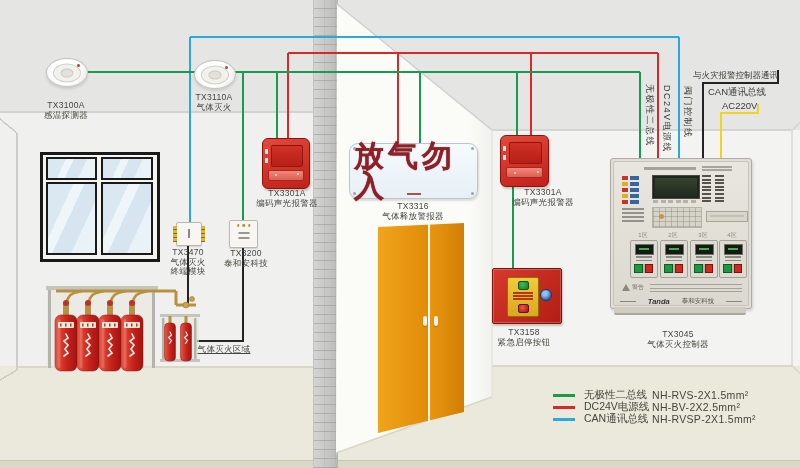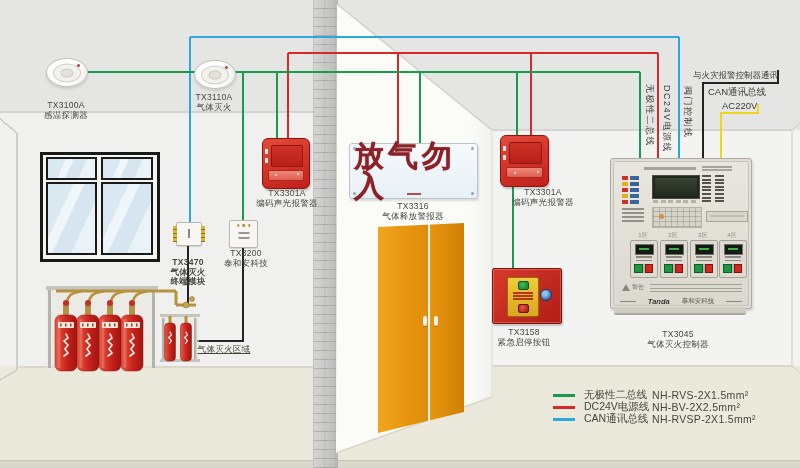--- a/index.html
+++ b/index.html
@@ -20,21 +20,21 @@
   .pwall{left:336px;top:0;width:156px;height:455px;background:linear-gradient(90deg,#fbfbf8 85%,#f1f1ee);
          clip-path:polygon(1px 4px,156px 130px,156px 397px,0 453px);}
   
   .door{left:378px;top:222px;width:86px;height:212px;
         clip-path:polygon(0 5px,86px 1px,86px 190px,0 211px);display:flex;}
   .door .leaf-l{width:50px;background:linear-gradient(90deg,#f0a41c,#e18c08);}
   .door .split{width:2px;background:#f7f7f2;}
   .door .leaf-r{width:34px;background:linear-gradient(90deg,#e8960f,#d07f05);}
   .handle{width:4px;height:10px;border-radius:2px;background:#f2f0ea;box-shadow:0 1px 1px rgba(0,0,0,.25);}
   
-  .sign{left:349px;top:143px;width:127px;height:54px;border:1px solid #b9c6cf;border-radius:3px;
+  .sign{left:349px;top:143px;width:127px;height:54px;border:1px solid #b9c6cf;border-radius:9px;
         background:linear-gradient(#f5fafd,#e7f0f6);box-shadow:1px 2px 2px rgba(0,0,0,.12);
         display:flex;align-items:center;justify-content:center;}
   .sign-text{font-family:"Liberation Serif",serif;font-weight:bold;font-size:30px;line-height:1;
         color:#8e2127;letter-spacing:4px;padding-left:4px;text-shadow:0 0 1px #701418;}
   .screw{position:absolute;width:3px;height:3px;border-radius:50%;background:#93a5b2;}
   .sign-mark{position:absolute;left:50%;bottom:3px;width:14px;height:2.5px;background:#b05048;transform:translateX(-50%);}
   
   .det{border-radius:50%;background:radial-gradient(circle at 45% 35%,#ffffff 55%,#dcdcd6);
        border:1px solid #c4c4be;box-shadow:0 2px 3px rgba(0,0,0,.12);}
   .det .ring{position:absolute;left:50%;top:50%;transform:translate(-50%,-50%);
@@ -495,21 +495,21 @@
       <div>感温探测器</div>
   </div>
   <div class="lbl" style="left:214px;top:93px;">
     <div>TX3110A</div>
       <div>气体灭火</div>
   </div>
   <div class="lbl" style="left:287px;top:189px;">
     <div>TX3301A</div>
       <div>编码声光报警器</div>
   </div>
-  <div class="lbl" style="left:188px;top:258px;font-weight:bold;">
+  <div class="lbl" style="left:188px;top:248px;">
     <div>TX3470</div>
       <div>气体灭火</div>
       <div>终端模块</div>
   </div>
   <div class="lbl" style="left:246px;top:249px;">
     <div>TX3200</div>
       <div>泰和安科技</div>
   </div>
   <div class="lbl" style="left:224px;top:345px;text-decoration:underline;">气体灭火区域</div>
   <div class="lbl" style="left:413px;top:202px;">

